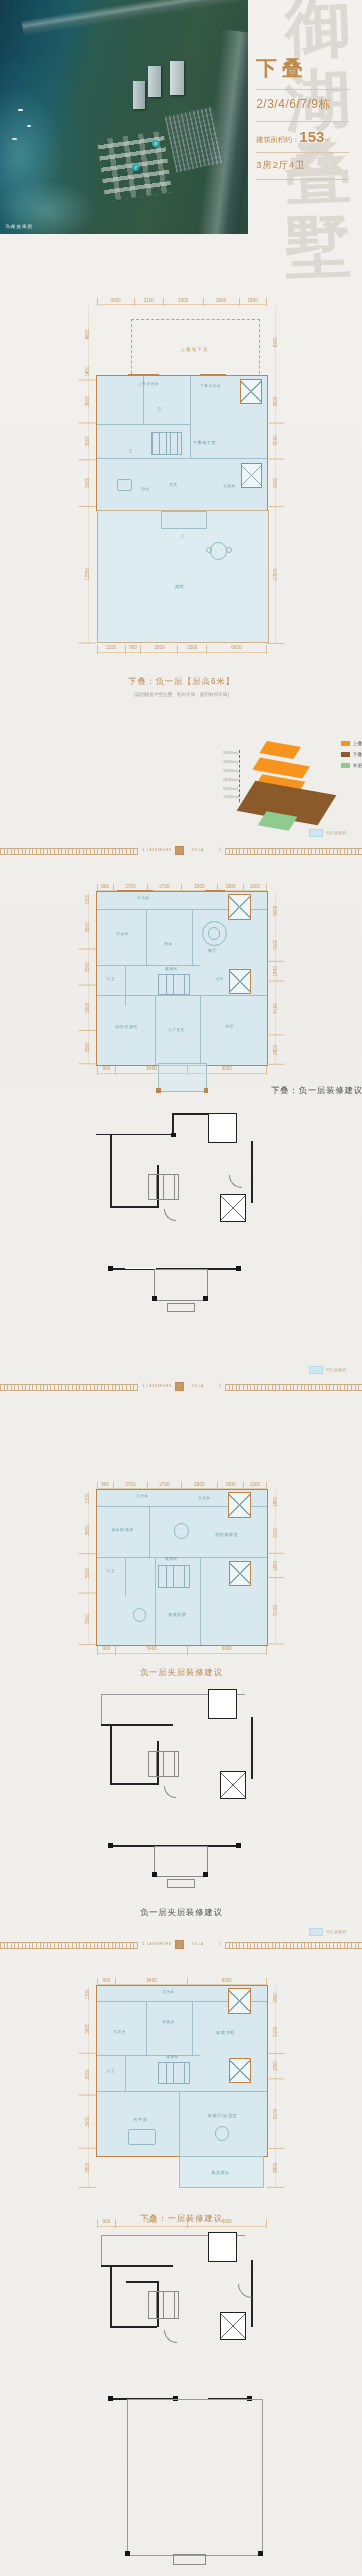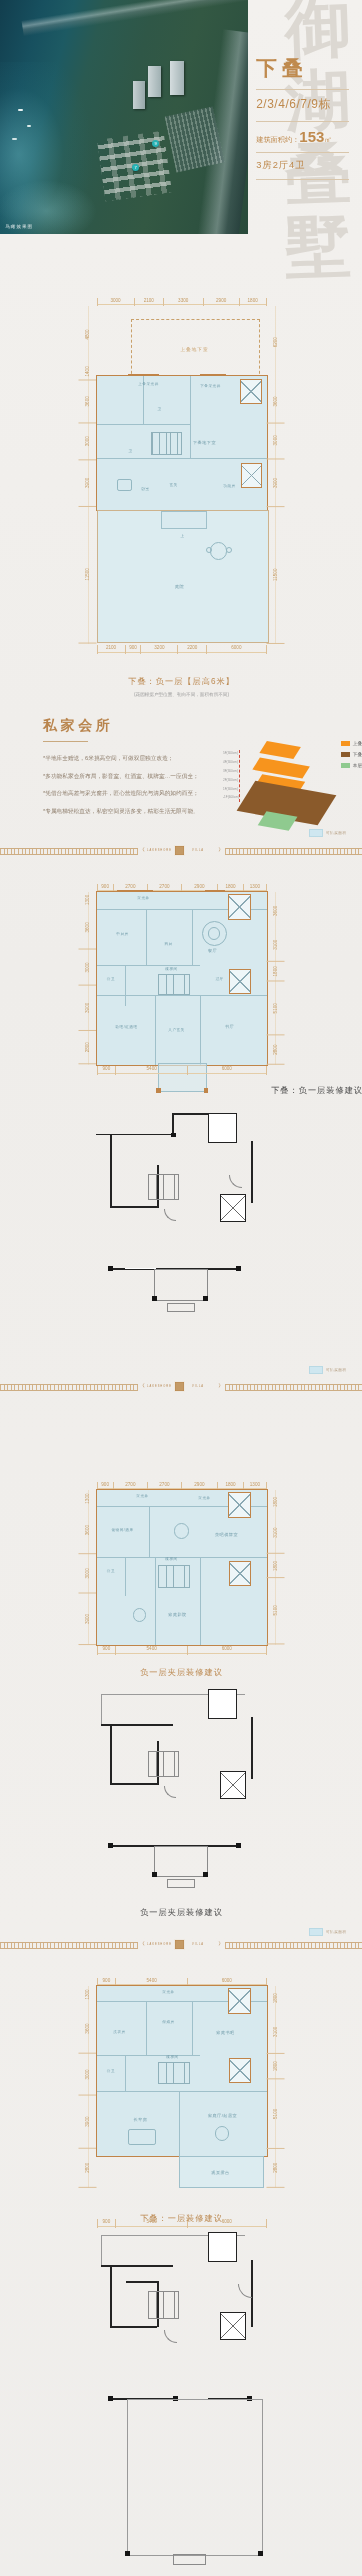--- a/index.html
+++ b/index.html
@@ -215,30 +215,20 @@
         <span class="hd" style="flex-grow: 2100;">2100</span>
         <span class="hd" style="flex-grow: 900;">900</span>
         <span class="hd" style="flex-grow: 3200;">3200</span>
         <span class="hd" style="flex-grow: 2200;">2200</span>
         <span class="hd" style="flex-grow: 6000;">6000</span>
       </div>
   </div>
   <div class="cap o" style="top:676px;">下叠：负一层【层高6米】</div>
   <div class="note" style="top:692px;">(花园根据户型位置、朝向不同，面积有所不同)</div>
 
-  <div class="sect" style="top:717px;">
-    <h2 class="shead">私家会所</h2>
-    <div class="sline"></div>
-    <div class="bullets">
-        <p>*半地库全赠送，6米挑高空间，可做双层独立改造；</p>
-        <p>*多功能私家会所布局，影音室、红酒室、棋牌室…一应俱全；</p>
-        <p>*凭借台地高差与采光窗井，匠心营造阳光与清风的如约而至；</p>
-        <p>*专属电梯轻松直达，私密空间灵活多变，精彩生活无限可能。</p>
-      </div>
-  </div>
   <div class="axon" style="left:223px;top:736px;">
     <div class="ax-red"></div>
     <div class="ax-floors">
         <i>5F(300cm)</i>
         <i>4F(300cm)</i>
         <i>3F(300cm)</i>
         <i>2F(300cm)</i>
         <i>1F(300cm)</i>
         <i>-1F(600cm)</i>
       </div>

